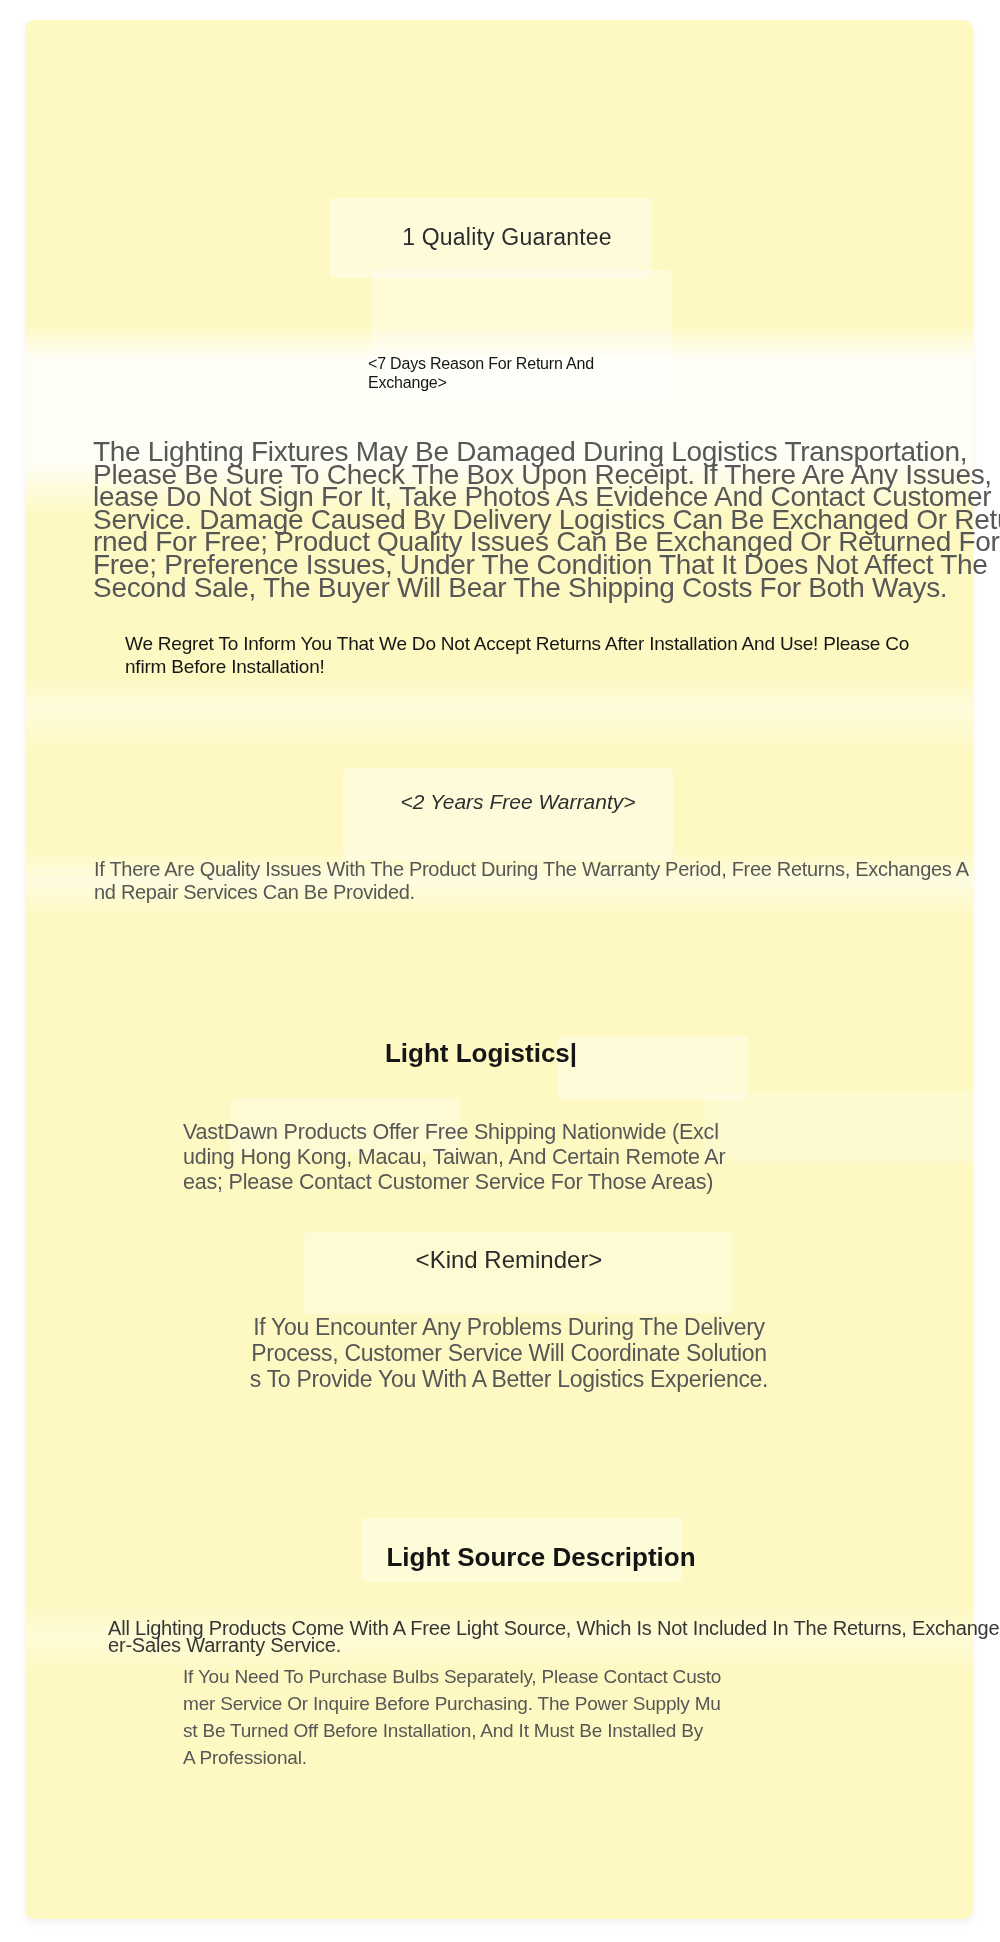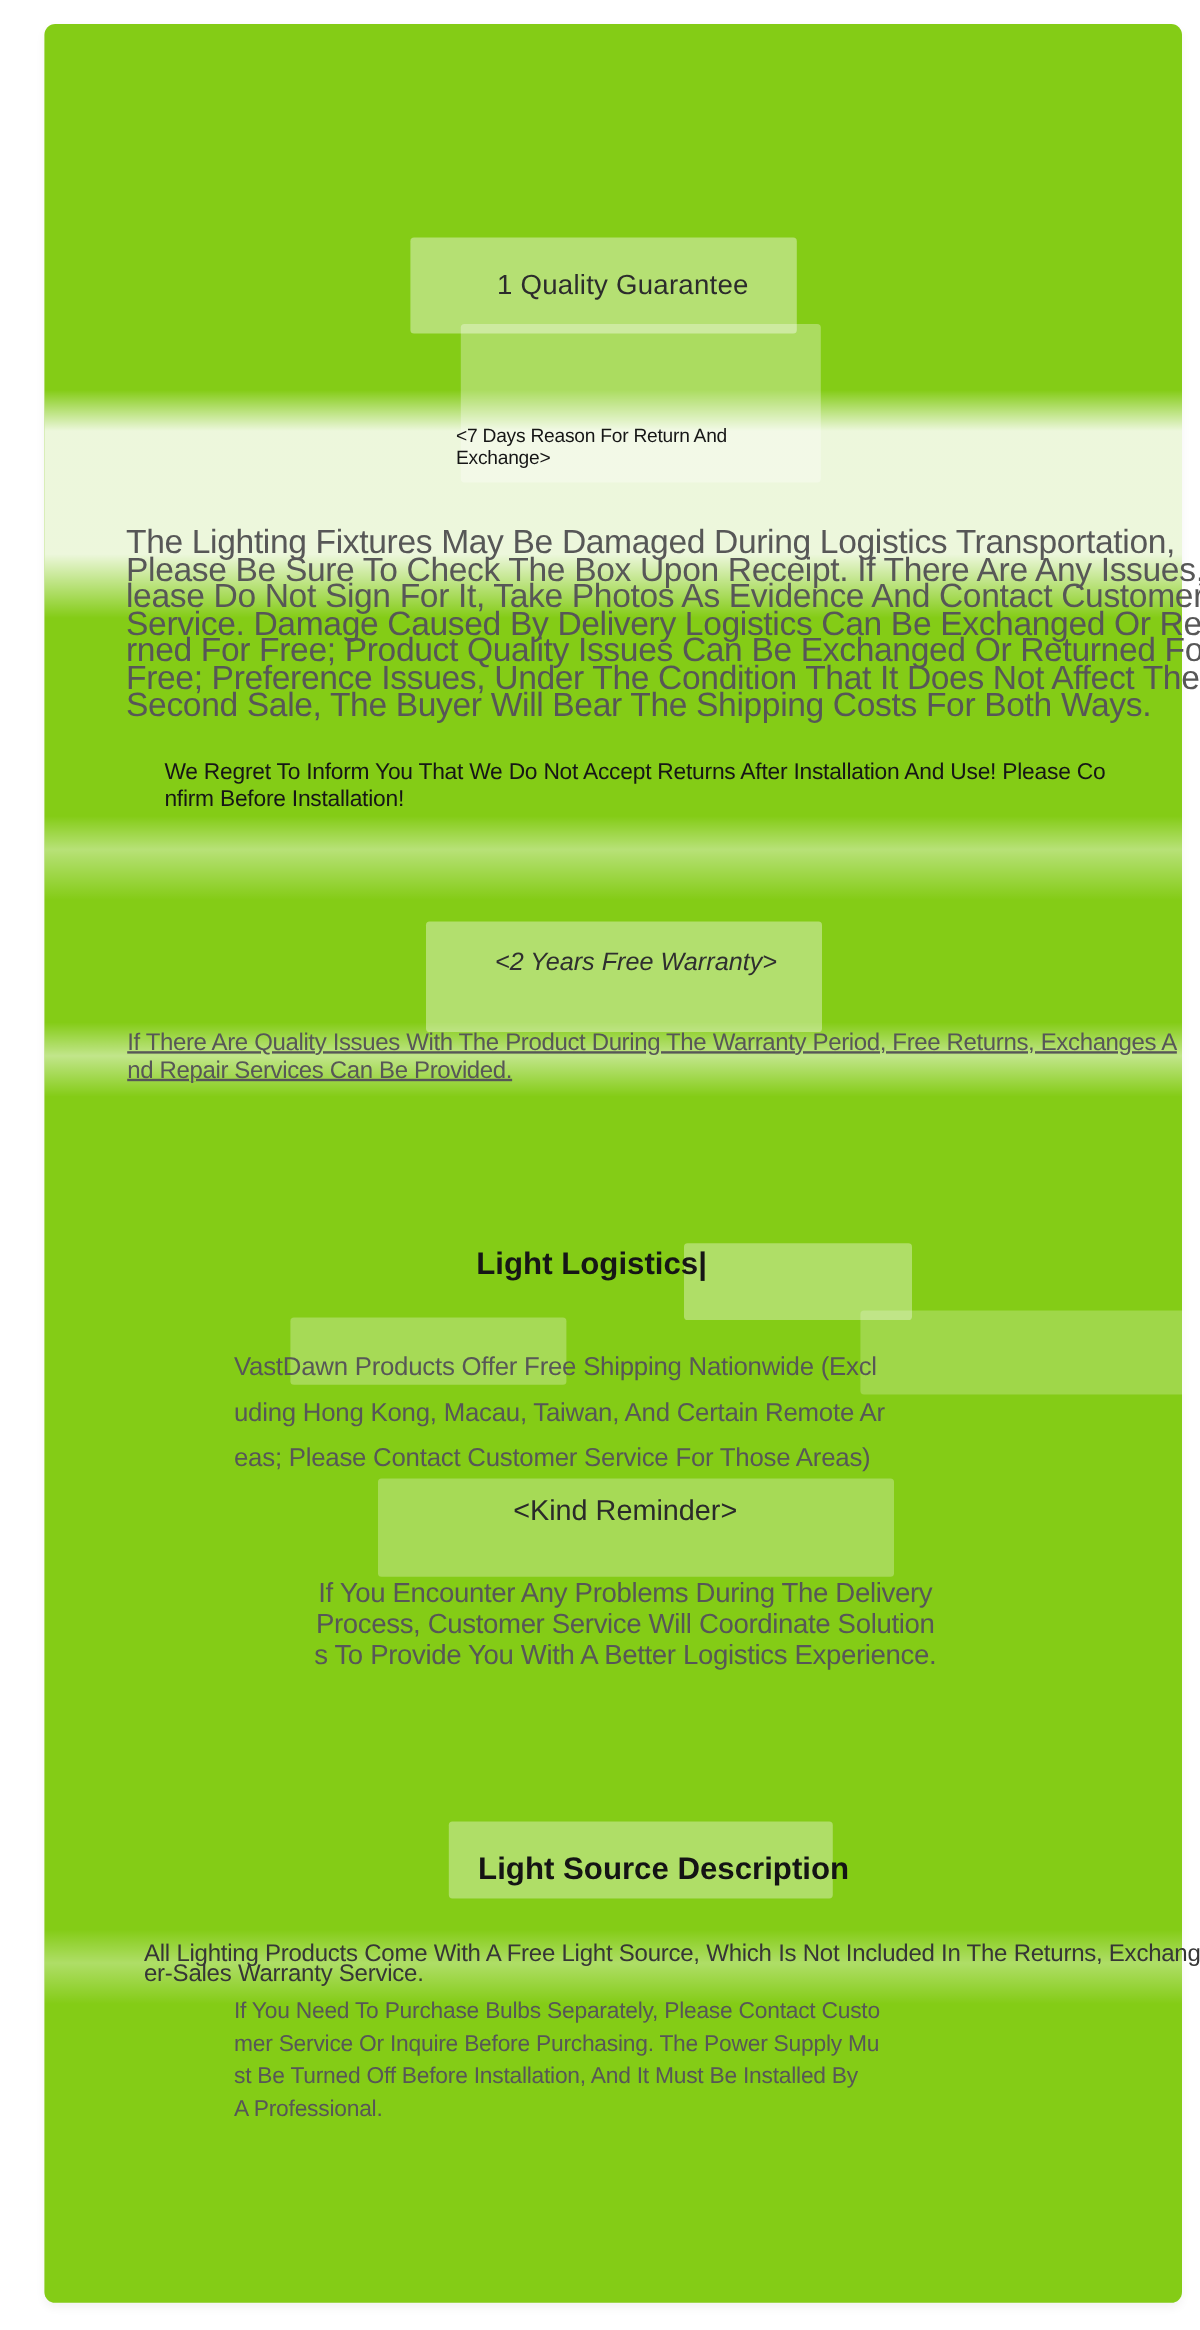--- a/index.html
+++ b/index.html
@@ -4,23 +4,23 @@
 <style>
   html, body { margin: 0; padding: 0; background: #ffffff; }
   body {
     width: 1000px; height: 1942px;
     overflow: hidden;
     font-family: "Liberation Sans", "DejaVu Sans", sans-serif;
     -webkit-font-smoothing: antialiased;
   }
   .page { position: relative; width: 1000px; height: 1942px; background: #ffffff; }
   .card {
-    position: absolute; left: 37px; top: 20px;
+    position: absolute; left: 25px; top: 20px;
     width: 948px; height: 1899px;
-    background: #84cc16;
+    background: #fef9c3;
     border-radius: 9px;
     box-shadow: 0 4px 8px rgba(0,0,0,0.05);
   }
   .abs { position: absolute; }
   .lines { white-space: pre; }
   .centered { left: 0; right: 0; text-align: center; }
 
   
   .band { left: 0; width: 948px; pointer-events: none; }
   .b1 { top: 305px; height: 190px;
@@ -46,25 +46,25 @@
                  font-size: 23px; color: #2c2c2c; letter-spacing: 0.2px; }
   .lbl-return  { left: 343px; top: 334px;
                  font-size: 16px; line-height: 19px; color: #161616; letter-spacing: -0.2px; }
   .par-damage  { left: 68px; top: 421px;
                  font-size: 28px; line-height: 22.6px; color: #575757; letter-spacing: -0.3px; }
   .note-return { left: 100px; top: 612px;
                  font-size: 19px; line-height: 23px; color: #161616; letter-spacing: -0.2px; }
   .h-warranty  { top: 770px; transform: translateX(19px);
                  font-size: 21px; color: #2f2f2f; font-style: italic; }
   .par-warranty{ left: 69px; top: 838px;
-                 font-size: 20px; line-height: 22.5px; color: #575757; letter-spacing: -0.3px; text-decoration: underline; }
+                 font-size: 20px; line-height: 22.5px; color: #575757; letter-spacing: -0.3px; }
   .h-logistics { top: 1018px; transform: translateX(-18px);
                  font-size: 26px; font-weight: 700; color: #161616; }
   .par-ship    { left: 158px; top: 1100px;
-                 font-size: 21.5px; line-height: 38px; color: #575757; letter-spacing: -0.2px; }
+                 font-size: 21.5px; line-height: 25px; color: #575757; letter-spacing: -0.2px; }
   .h-reminder  { top: 1226px; transform: translateX(10px);
                  font-size: 24px; color: #2a2a2a; }
   .par-reminder{ top: 1294px; transform: translateX(10px);
                  font-size: 23px; line-height: 26px; color: #575757; letter-spacing: -0.3px; }
   .h-light     { top: 1522px; transform: translateX(42px);
                  font-size: 26px; font-weight: 700; color: #141414; }
   .note-light  { left: 83px; top: 1600px;
                  font-size: 20px; line-height: 16.8px; color: #363636; letter-spacing: -0.2px; }
   .par-bulbs   { left: 158px; top: 1643px;
                  font-size: 19px; line-height: 27px; color: #575757; letter-spacing: -0.2px; }

